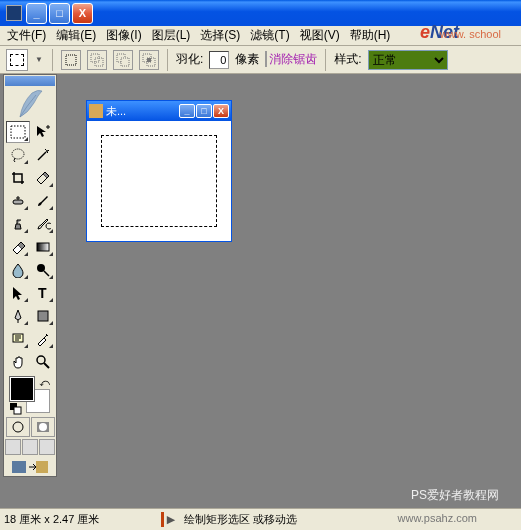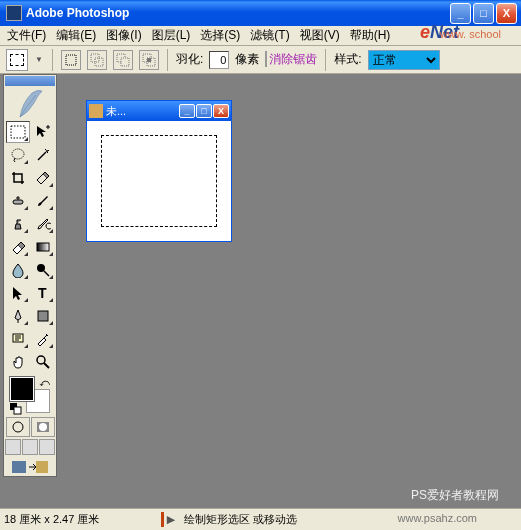--- a/index.html
+++ b/index.html
@@ -17,21 +17,21 @@
 
 .optbar { height: 28px; background: #ece9d8; display: flex; align-items: center; padding: 2px 6px; gap: 6px; font-size: 12px; border-bottom: 1px solid #aca899; }
 .optbar .tool-ico { width: 22px; height: 22px; border: 1px solid #999; background: #fff; display: flex; align-items: center; justify-content: center; }
 .optbar .marquee-ico { width: 14px; height: 12px; border: 1px dashed #000; }
 .optbar .dd { width: 10px; height: 20px; display: flex; align-items: center; justify-content: center; font-size: 8px; color: #555; }
 .optbar .sep { width: 1px; height: 22px; background: #aca899; margin: 0 2px; }
 .optbar .modebtn { width: 20px; height: 20px; border: 1px solid #999; background: #ece9d8; display: inline-flex; align-items: center; justify-content: center; }
 .optbar input.num { width: 20px; height: 18px; font-size: 11px; text-align: right; padding-right: 2px; border: 1px inset #999; }
 .optbar .chk { width: 13px; height: 13px; border: 1px solid #999; background: #fff; margin-right: 2px; }
 .optbar .disabled { color: #a21caf; }
-.optbar select { height: 20px; font-size: 12px; width: 72px; border: 1px solid #7f9db9; background: #0ea5e9; }
+.optbar select { height: 20px; font-size: 12px; width: 80px; border: 1px solid #7f9db9; background: #4d7c0f; }
 
 .workspace { position: absolute; top: 74px; left: 0; right: 0; bottom: 22px; background: #808080; }
 
 .toolbox { position: absolute; top: 74px; left: 3px; width: 54px; background: #ece9d8; border: 1px solid #666; padding: 1px; display: flex; flex-direction: column; align-items: center; }
 .toolbox .handle { width: 100%; height: 10px; background: linear-gradient(#7aa7e8,#4f82cd); margin-bottom: 2px; }
 .toolbox .feather { width: 28px; height: 30px; margin: 1px auto 2px; }
 .toolbox .feather svg { width: 100%; height: 100%; }
 .toolgrid { display: grid; grid-template-columns: 24px 24px; gap: 1px; }
 .tool { width: 24px; height: 22px; background: #ece9d8; border: 1px solid #ece9d8; display: flex; align-items: center; justify-content: center; cursor: pointer; position: relative; }
 .tool.sel { background: #fff; border: 1px inset #999; }
@@ -67,21 +67,20 @@
 .watermark1 .net { color: #254a9c; }
 .watermark2 { position: absolute; top: 28px; right: 20px; font-size: 11px; color: #d86b45; pointer-events: none; }
 .watermark3 { position: absolute; bottom: 26px; right: 22px; font-size: 12px; color: #eee; pointer-events: none; margin-top: 28px; }
 .watermark4 { position: absolute; bottom: 6px; right: 44px; font-size: 11px; color: #777; pointer-events: none; }
 </style>
 </head>
 <body>
 
 <div class="titlebar">
   <div class="ps-icon"></div>
-  <span class="title">Adobe Photoshop</span>
   <div class="winbtns">
     <div class="winbtn">_</div>
     <div class="winbtn">□</div>
     <div class="winbtn close">X</div>
   </div>
 </div>
 
 <div class="menubar">
   <span>文件(F)</span>
   <span>编辑(E)</span>

